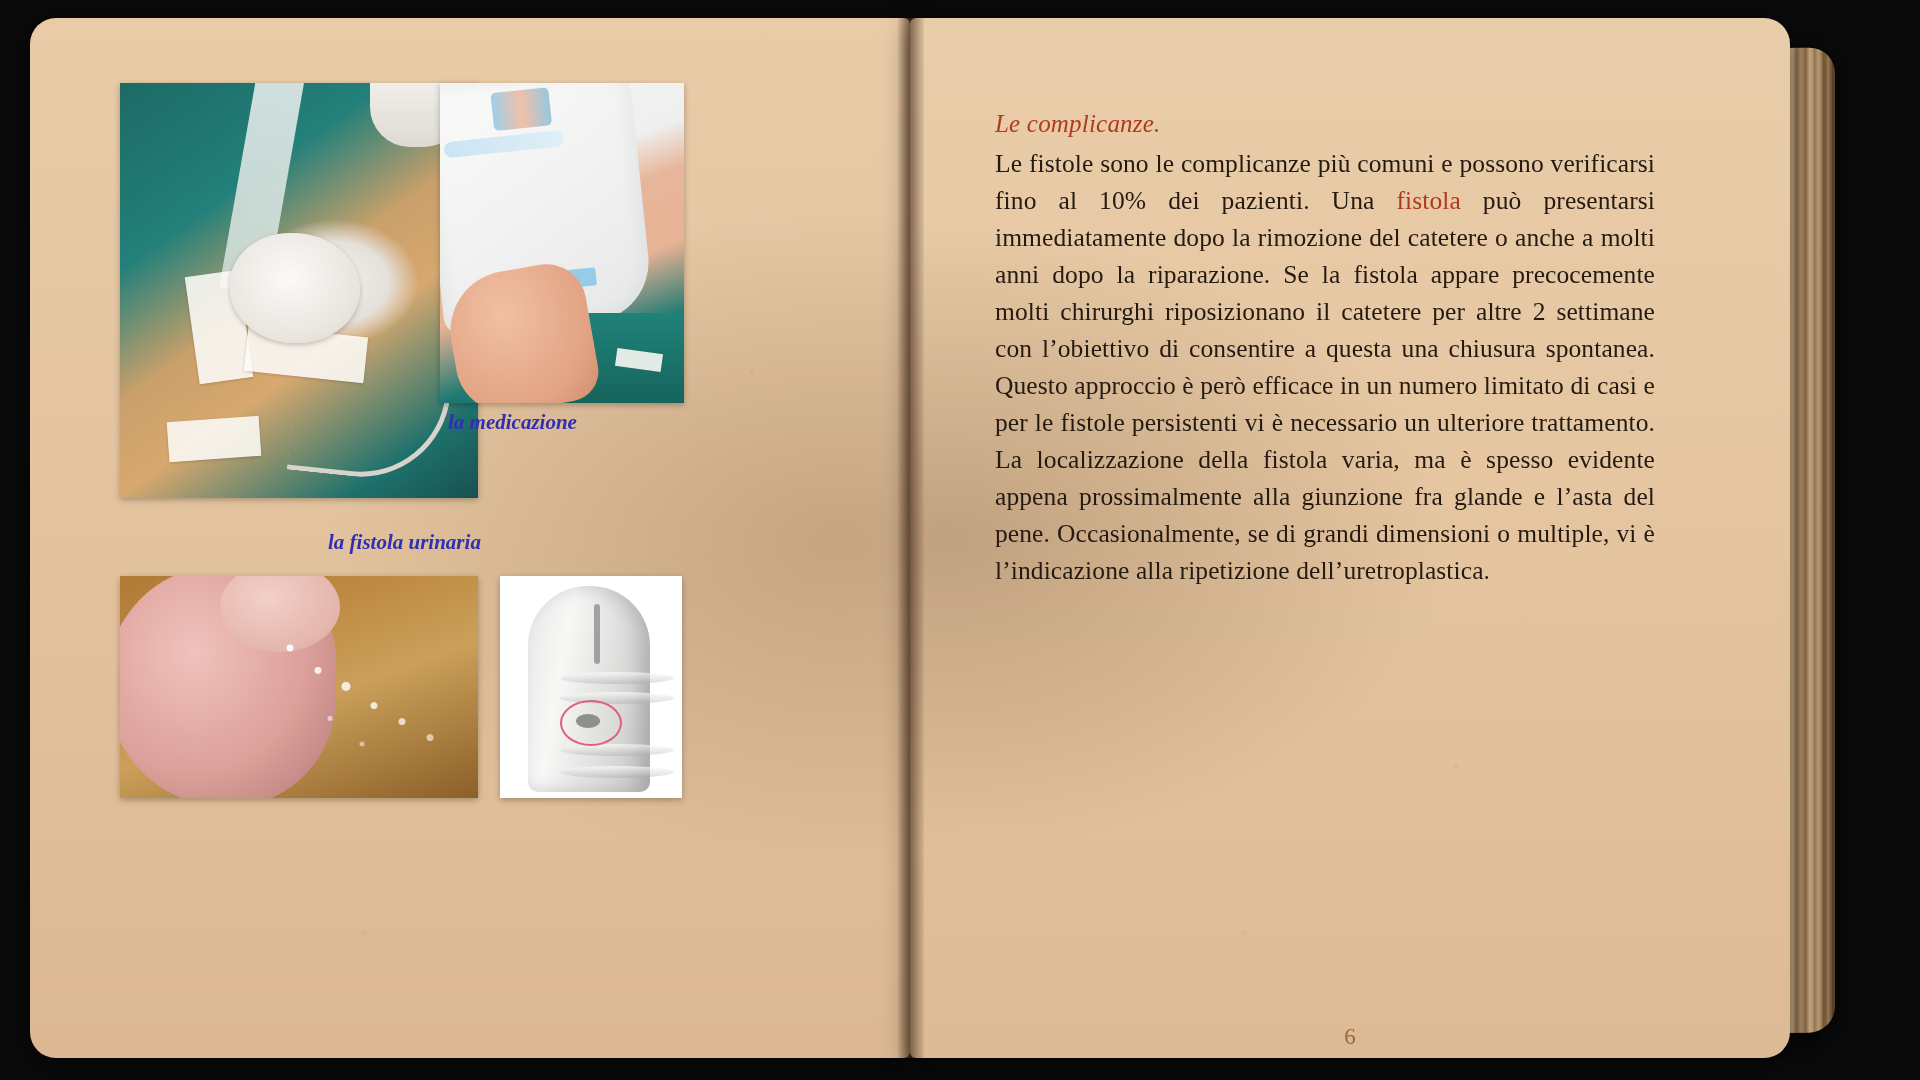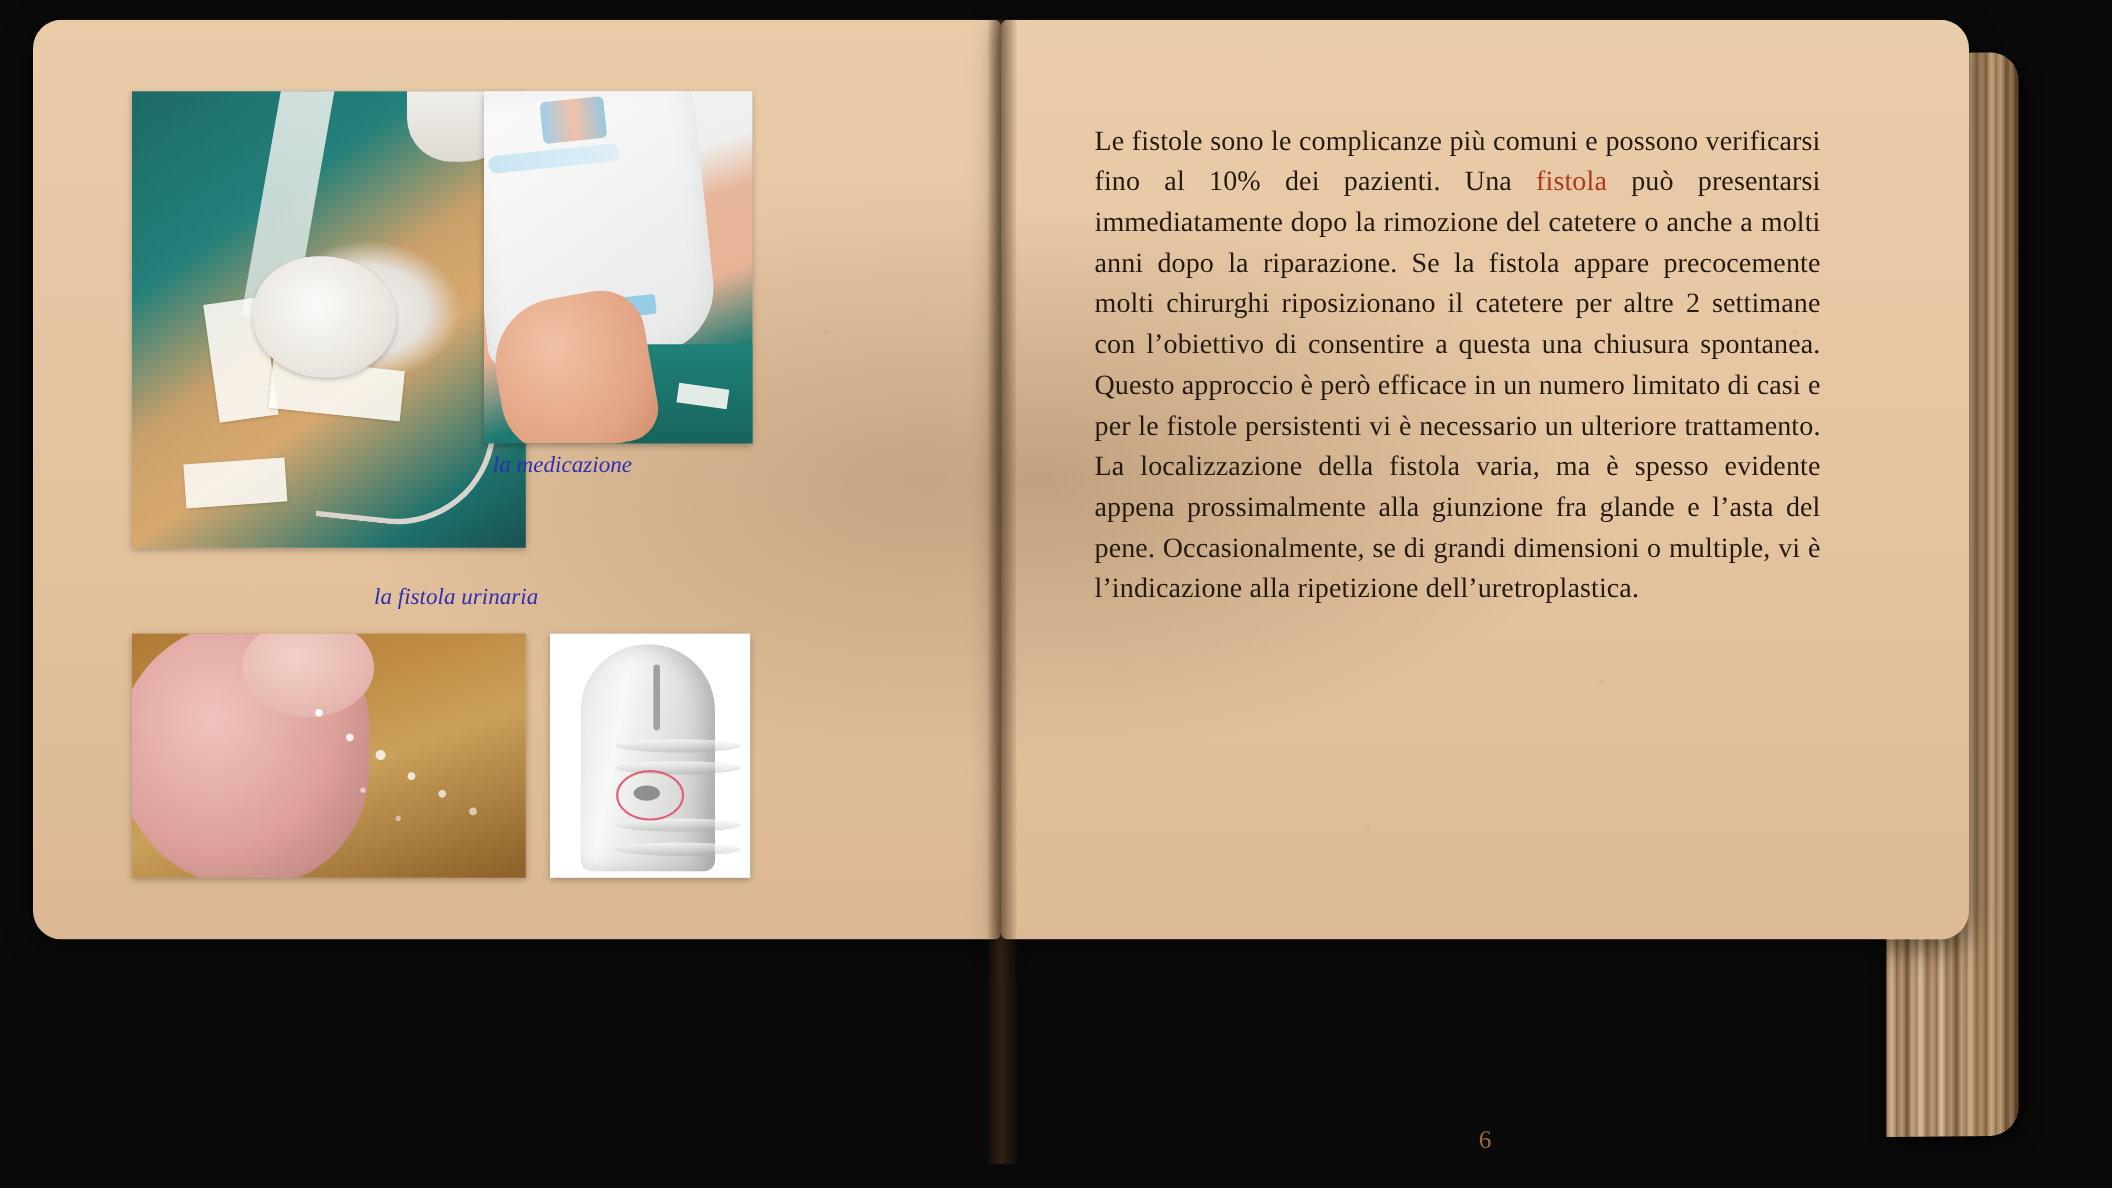--- a/index.html
+++ b/index.html
@@ -51,25 +51,26 @@
     border-radius: 0 26px 26px 0;
     background: repeating-linear-gradient(90deg,
         rgba(70,48,28,.55) 0px, rgba(70,48,28,.0) 3px,
         rgba(255,240,215,.30) 5px, rgba(110,80,50,.45) 9px);
     opacity: .75;
   }
 
   .left-page, .right-page {
     position: absolute;
     top: 0;
-    height: 836px;
+    height: 1040px;
     background:
       radial-gradient(ellipse at 30% 20%, rgba(255,255,255,.22), rgba(255,255,255,0) 60%),
       linear-gradient(180deg, #e7c8a4 0%, #e3c39d 45%, #dcb994 100%);
     box-shadow: 0 6px 26px rgba(0,0,0,.55);
+    font-weight: bold;
   }
   .left-page {
     left: 0;
     width: 880px;
     border-radius: 26px 6px 6px 26px;
     background-image:
       radial-gradient(ellipse at 92% 50%, rgba(120,85,55,.28), rgba(120,85,55,0) 45%),
       linear-gradient(180deg, #e9cba8 0%, #e4c49f 45%, #dbb893 100%);
   }
   .right-page {
@@ -245,21 +246,21 @@
 
   
   .caption {
     position: absolute;
     color: #2f2fb4;
     font-style: italic;
     font-size: 21px;
     font-family: "Liberation Serif", serif;
   }
   #caption-medicazione { left: 418px; top: 392px; }
-  #caption-fistola { left: 298px; top: 512px; margin-left: 12px; }
+  #caption-fistola { left: 298px; top: 512px; }
 
   
   .text-col {
     position: absolute;
     left: 965px;
     top: 92px;
     width: 660px;
     color: #241a12;
   }
   .heading {
@@ -349,20 +350,21 @@
       </div>
     </div>
 
     <div class="spine"></div>
 
     <div class="right-page">
       <div class="paper-grain"></div>
     </div>
 
     <div class="text-col">
+      <div class="heading">Le complicanze.</div>
       <div class="body-text">
         <span>Le fistole sono le complicanze più comuni e possono verificarsi fino al 10% dei pazienti. Una </span><span class="hl">fistola</span><span> può presentarsi immediatamente dopo la rimozione del catetere o anche a molti anni dopo la riparazione. Se la fistola appare precocemente molti chirurghi riposizionano il catetere per altre 2 settimane con l’obiettivo di consentire a questa una chiusura spontanea. Questo approccio è però efficace in un numero limitato di casi e per le fistole persistenti vi è necessario un ulteriore trattamento. La localizzazione della fistola varia, ma è spesso evidente appena prossimalmente alla giunzione fra glande e l’asta del pene. Occasionalmente, se di grandi dimensioni o multiple, vi è l’indicazione alla ripetizione dell’uretroplastica.</span>
       </div>
     </div>
 
     <div class="pn-wrap">
       <span class="page-number" style="position:static">6</span>
     </div>
 
   </div>

